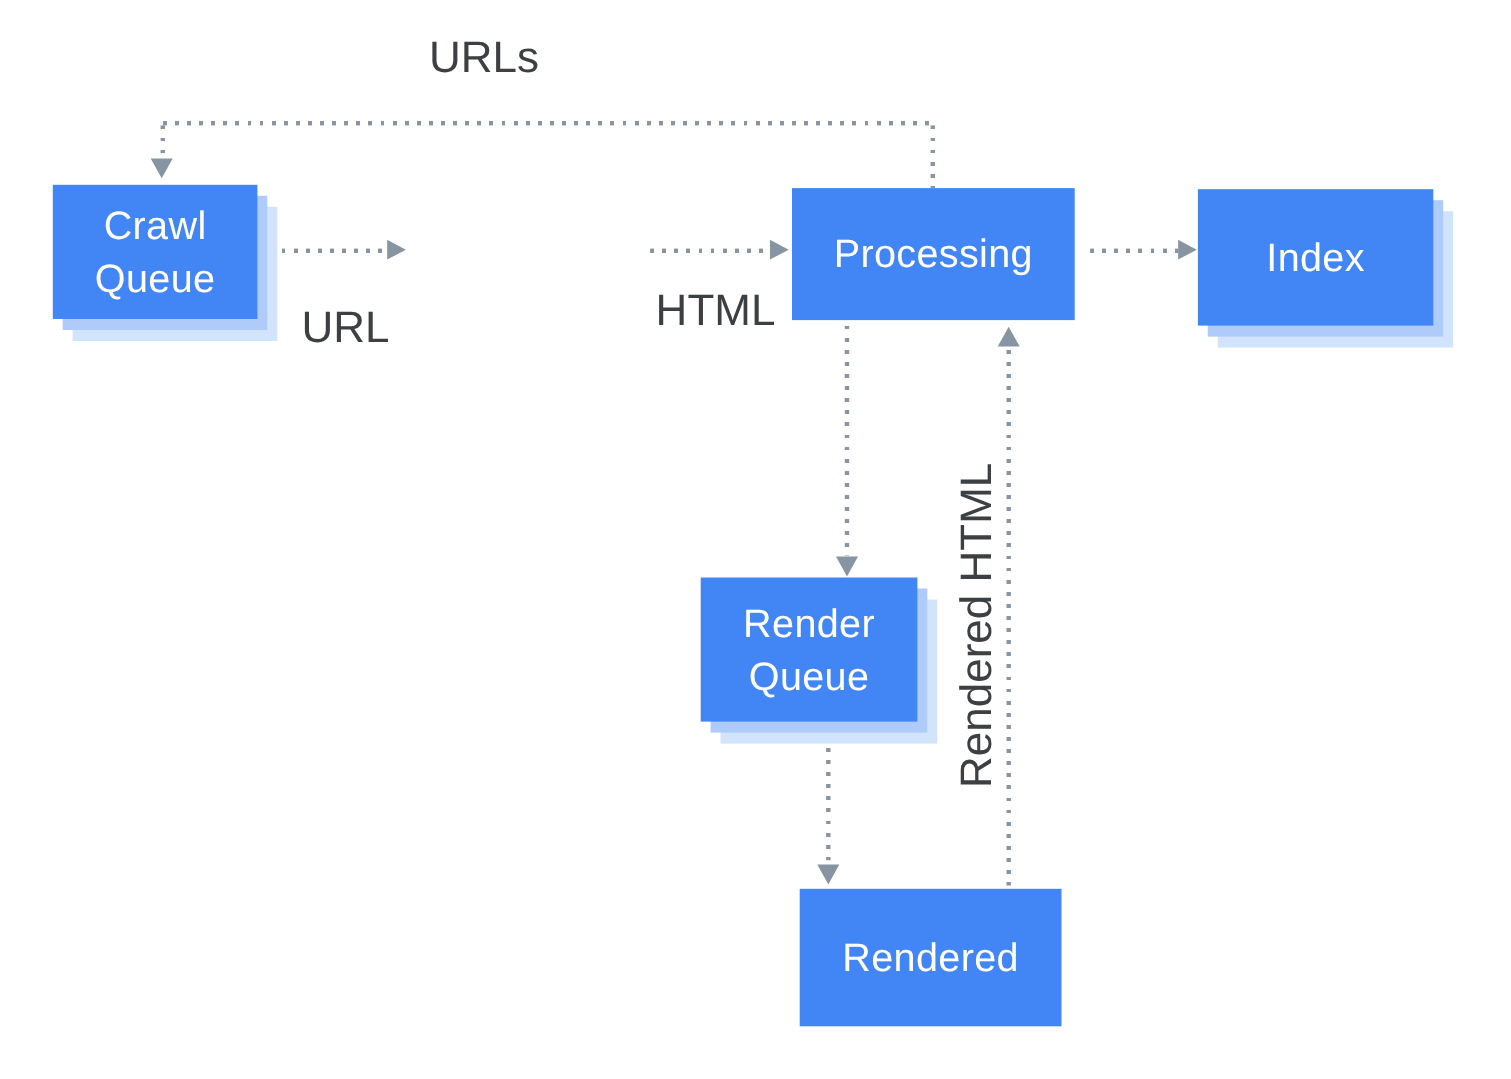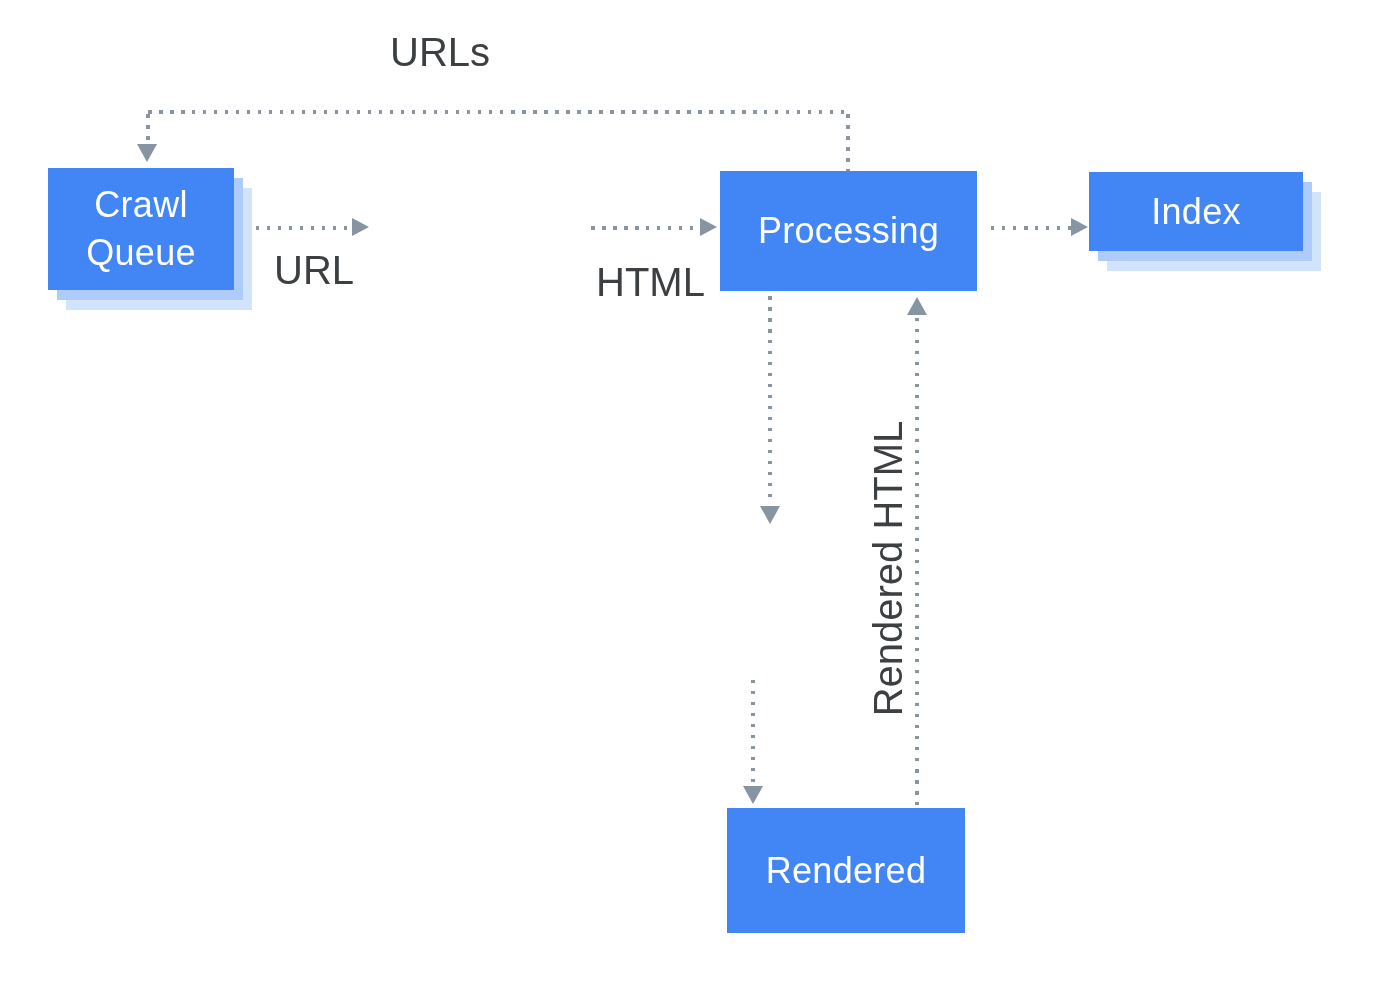--- a/index.html
+++ b/index.html
@@ -28,21 +28,21 @@
     text-align:center;
     font-size:36px;line-height:1.33;
     letter-spacing:0.3px;
   }
   .node.shadowed{
     box-shadow:9px 10px 0 0 var(--shadow-inner), 18px 20px 0 0 var(--shadow-outer);
   }
   #node-crawl-queue { left:48px;  top:168px; width:186px; height:122px;align-items:center; }
   #node-crawler     { left:371px; top:170px; width:207px; height:118px; }
   #node-processing  { left:720px; top:171px; width:257px; height:120px; }
-  #node-index       { left:1089px;top:172px; width:214px; height:79px; }
+  #node-index       { left:1089px;top:172px; width:214px; height:124px; }
   #node-render-queue{ left:637px; top:525px; width:197px; height:131px; }
   #node-renderer    { left:727px; top:808px; width:238px; height:125px; }
   #node-crawl-queue .node-label{ max-width:150px; }
   #node-render-queue .node-label{ max-width:160px; }
 
   
   .edge-h{
     position:absolute;height:4px;
     background:repeating-linear-gradient(to right,
       var(--connector) 0, var(--connector) 3.5px,
@@ -86,21 +86,21 @@
 
   
   .edge-label{
     position:absolute;
     color:var(--label-text);
     font-size:40px;font-weight:500;
     white-space:nowrap;
     text-align:center;
   }
   #label-urls { left:390px; top:30px; }
-  #label-url  { left:274px; top:248px; }
+  #label-url  { left:274px; top:276px; }
   #label-html { left:596px; top:260px; }
   #label-rendered-html{
     left:738px; top:546px; width:300px;
     text-align:center;
     transform:rotate(-90deg);
   }
 </style>
 </head>
 <body>
 
@@ -131,20 +131,23 @@
 
   <div class="node shadowed" id="node-crawl-queue">
     <span class="node-label">Crawl Queue</span>
   </div>
   <div class="node" id="node-processing">
     <span class="node-label">Processing</span>
   </div>
   <div class="node shadowed" id="node-index">
     <span class="node-label">Index</span>
   </div>
+  <div class="node shadowed" id="node-render-queue">
+    <span class="node-label">Render Queue</span>
+  </div>
   <div class="node" id="node-renderer">
     <span class="node-label">Rendered</span>
   </div>
 
   <div class="edge-label" id="label-urls">URLs</div>
   <div class="edge-label" id="label-url">URL</div>
   <div class="edge-label" id="label-html">HTML</div>
   <div class="edge-label" id="label-rendered-html">Rendered HTML</div>
 
 </div>

